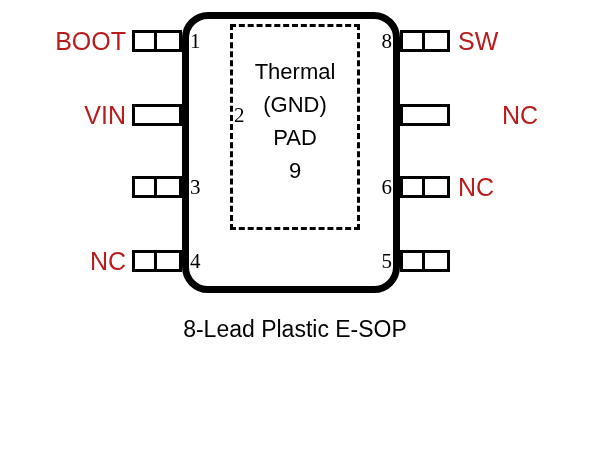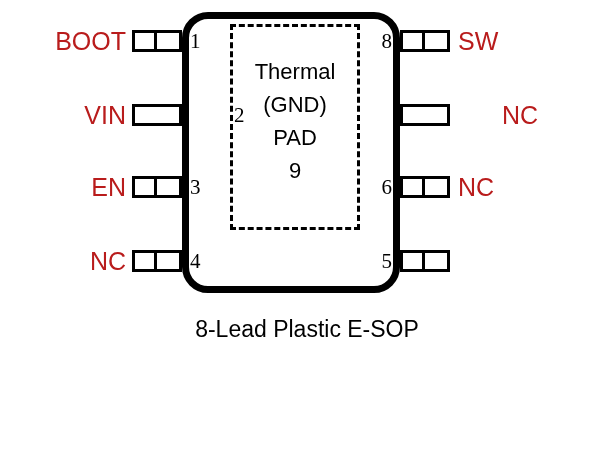--- a/index.html
+++ b/index.html
@@ -94,21 +94,21 @@
     width: 24px;
     display: flex;
     align-items: center;
     color: #000000;
   }
   .pin-number.left-num  { left: 190px; justify-content: flex-start; }
   .pin-number.right-num { left: 368px; justify-content: flex-end; }
   
   .caption {
     position: absolute;
-    left: 12px;
+    left: 0;
     top: 316px;
     width: 590px;
     text-align: center;
     font-size: 23px;
     color: #000000;
   }
 </style>
 </head>
 <body>
 
@@ -128,21 +128,20 @@
       <span class="pad-half"></span>
     </div>
   <div class="pin-number left-num row1">1</div>
 
   <div class="pin-label left-label row2">VIN</div>
   <div class="pad left-pad row2">
       <span class="pad-half"></span>
     </div>
   <div class="pin-number left-num row2">2</div>
 
-  <div class="pin-label left-label row3">EN</div>
   <div class="pad left-pad row3">
       <span class="pad-half"></span>
     </div>
   <div class="pin-number left-num row3">3</div>
 
   <div class="pin-label left-label row4">NC</div>
   <div class="pad left-pad row4">
       <span class="pad-half"></span>
     </div>
   <div class="pin-number left-num row4">4</div>

